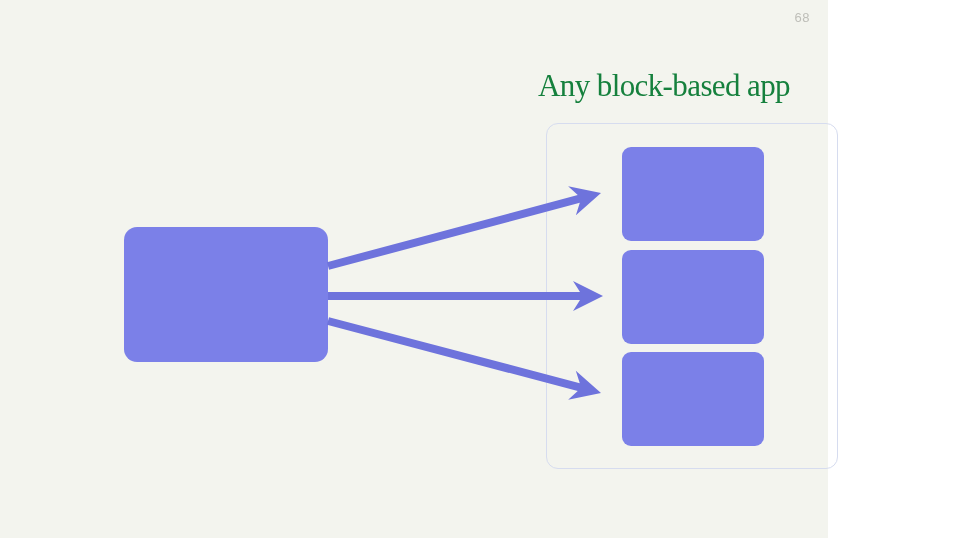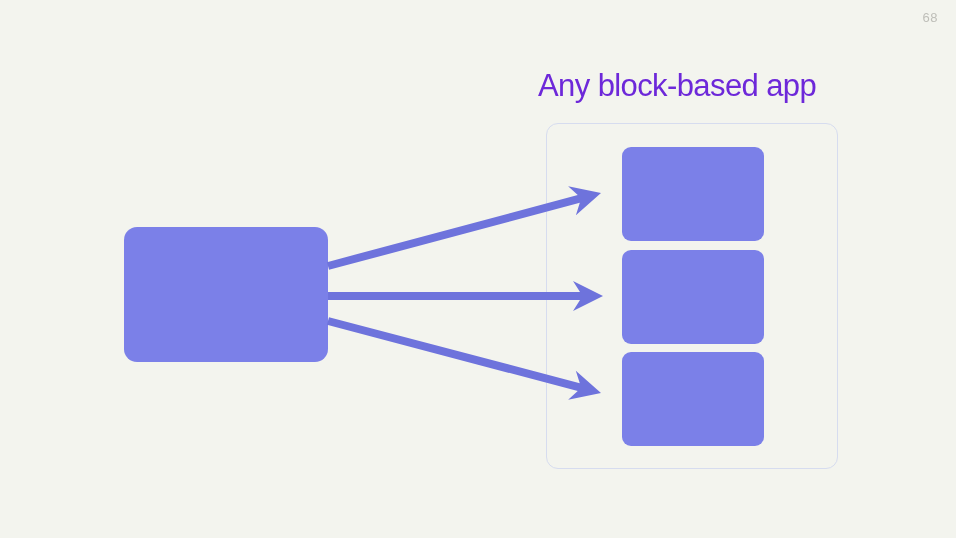--- a/index.html
+++ b/index.html
@@ -8,42 +8,42 @@
   }
   body {
     width: 958px;
     height: 538px;
     overflow: hidden;
     font-family: "Liberation Sans", sans-serif;
   }
 
   #slide {
     position: relative;
-    width: 956px;
+    width: 828px;
     height: 538px;
     background: #F3F4EE;
   }
 
   
   .page-number {
     position: absolute;
     top: 10px;
     right: 18px;
     font-size: 13px;
     color: #BEBEB8;
     letter-spacing: 0.5px;
     font-family: "Liberation Sans", sans-serif;
     user-select: none;
   }
 
   
   .heading {
     position: absolute;
-    color: #6d28d9;
-    font-family: Liberation Sans, sans-serif;
+    color: #15803d;
+    font-family: Liberation Serif, serif;
     font-weight: 400;
     letter-spacing: -0.6px;
     white-space: nowrap;
     text-align: center;
   }
   #app-title {
     left: 538px;
     top: 68px;
     font-size: 31px;
   }

